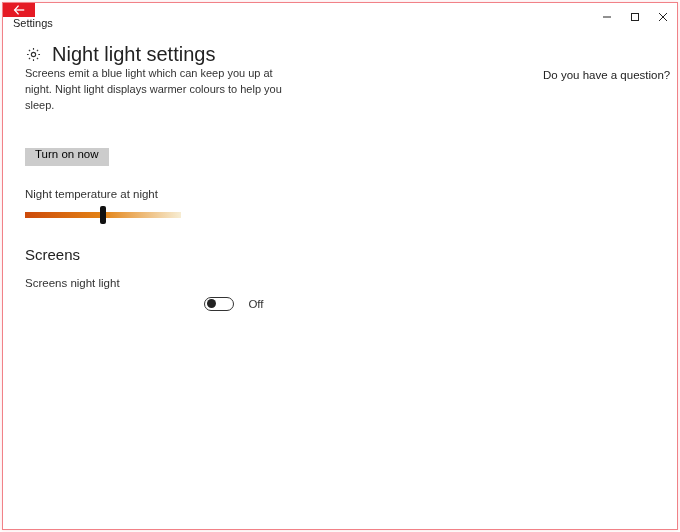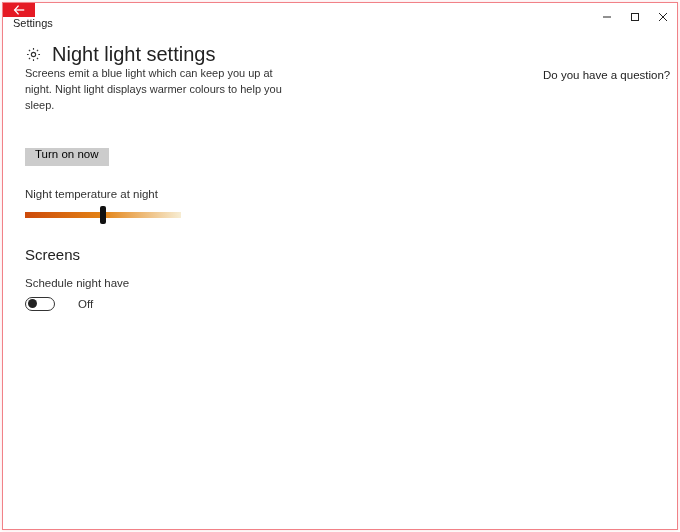--- a/index.html
+++ b/index.html
@@ -144,21 +144,22 @@
     font-size: 15px;
     font-weight: 400;
     color: #222;
     margin: 6px 0 14px;
   }
 
   
   .toggle {
     display: flex;
     align-items: center;
-    gap: 23px;
+    gap: 14px;
+    justify-content: center;
   }
   .toggle-track {
     position: relative;
     width: 30px;
     height: 14px;
     border: 1.5px solid #333;
     border-radius: 10px;
     box-sizing: border-box;
   }
   .toggle-knob {
@@ -234,21 +235,21 @@
       <div class="btn">Turn on now</div>
 
       <div class="field-label">Night temperature at night</div>
       <div class="slider-wrap">
         <div class="slider-track"></div>
         <div class="slider-thumb" id="slider-thumb" style="left: 75px;"></div>
       </div>
 
       <div class="section-title">Screens</div>
 
-      <div class="field-label">Schedule night have</div>
+      <div class="field-label">Screens night light</div>
       <div class="toggle">
         <div class="toggle-track">
           <div class="toggle-knob"></div>
         </div>
         <div class="toggle-label">Off</div>
       </div>
 
     </div>
 
     <div class="aside">

